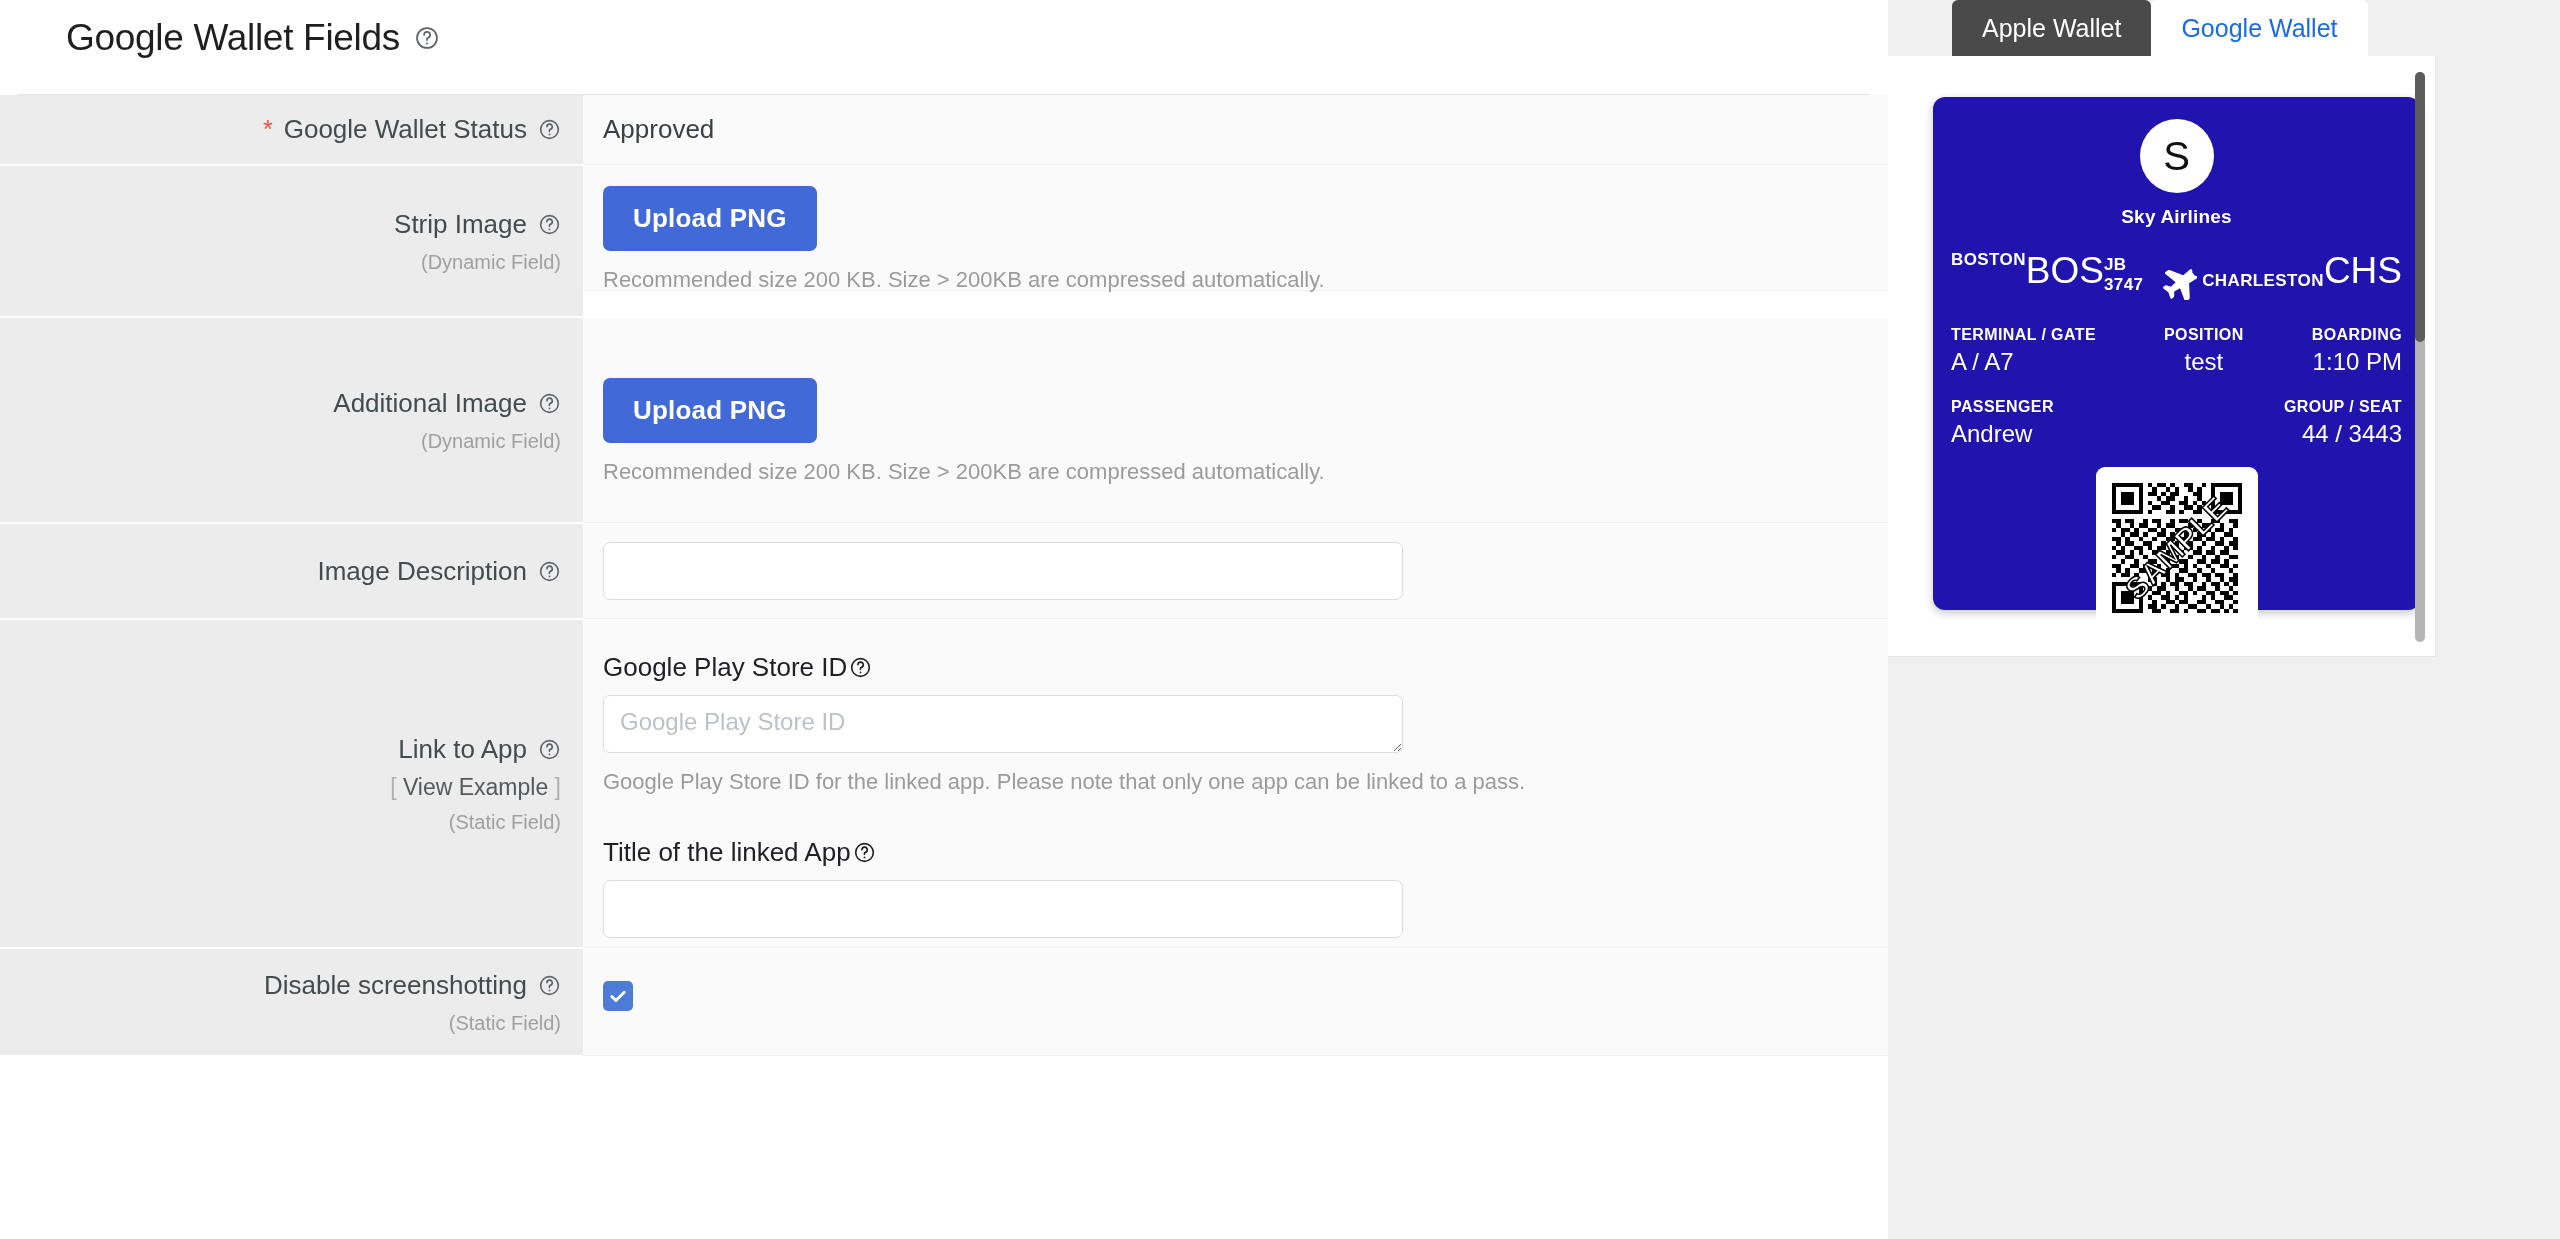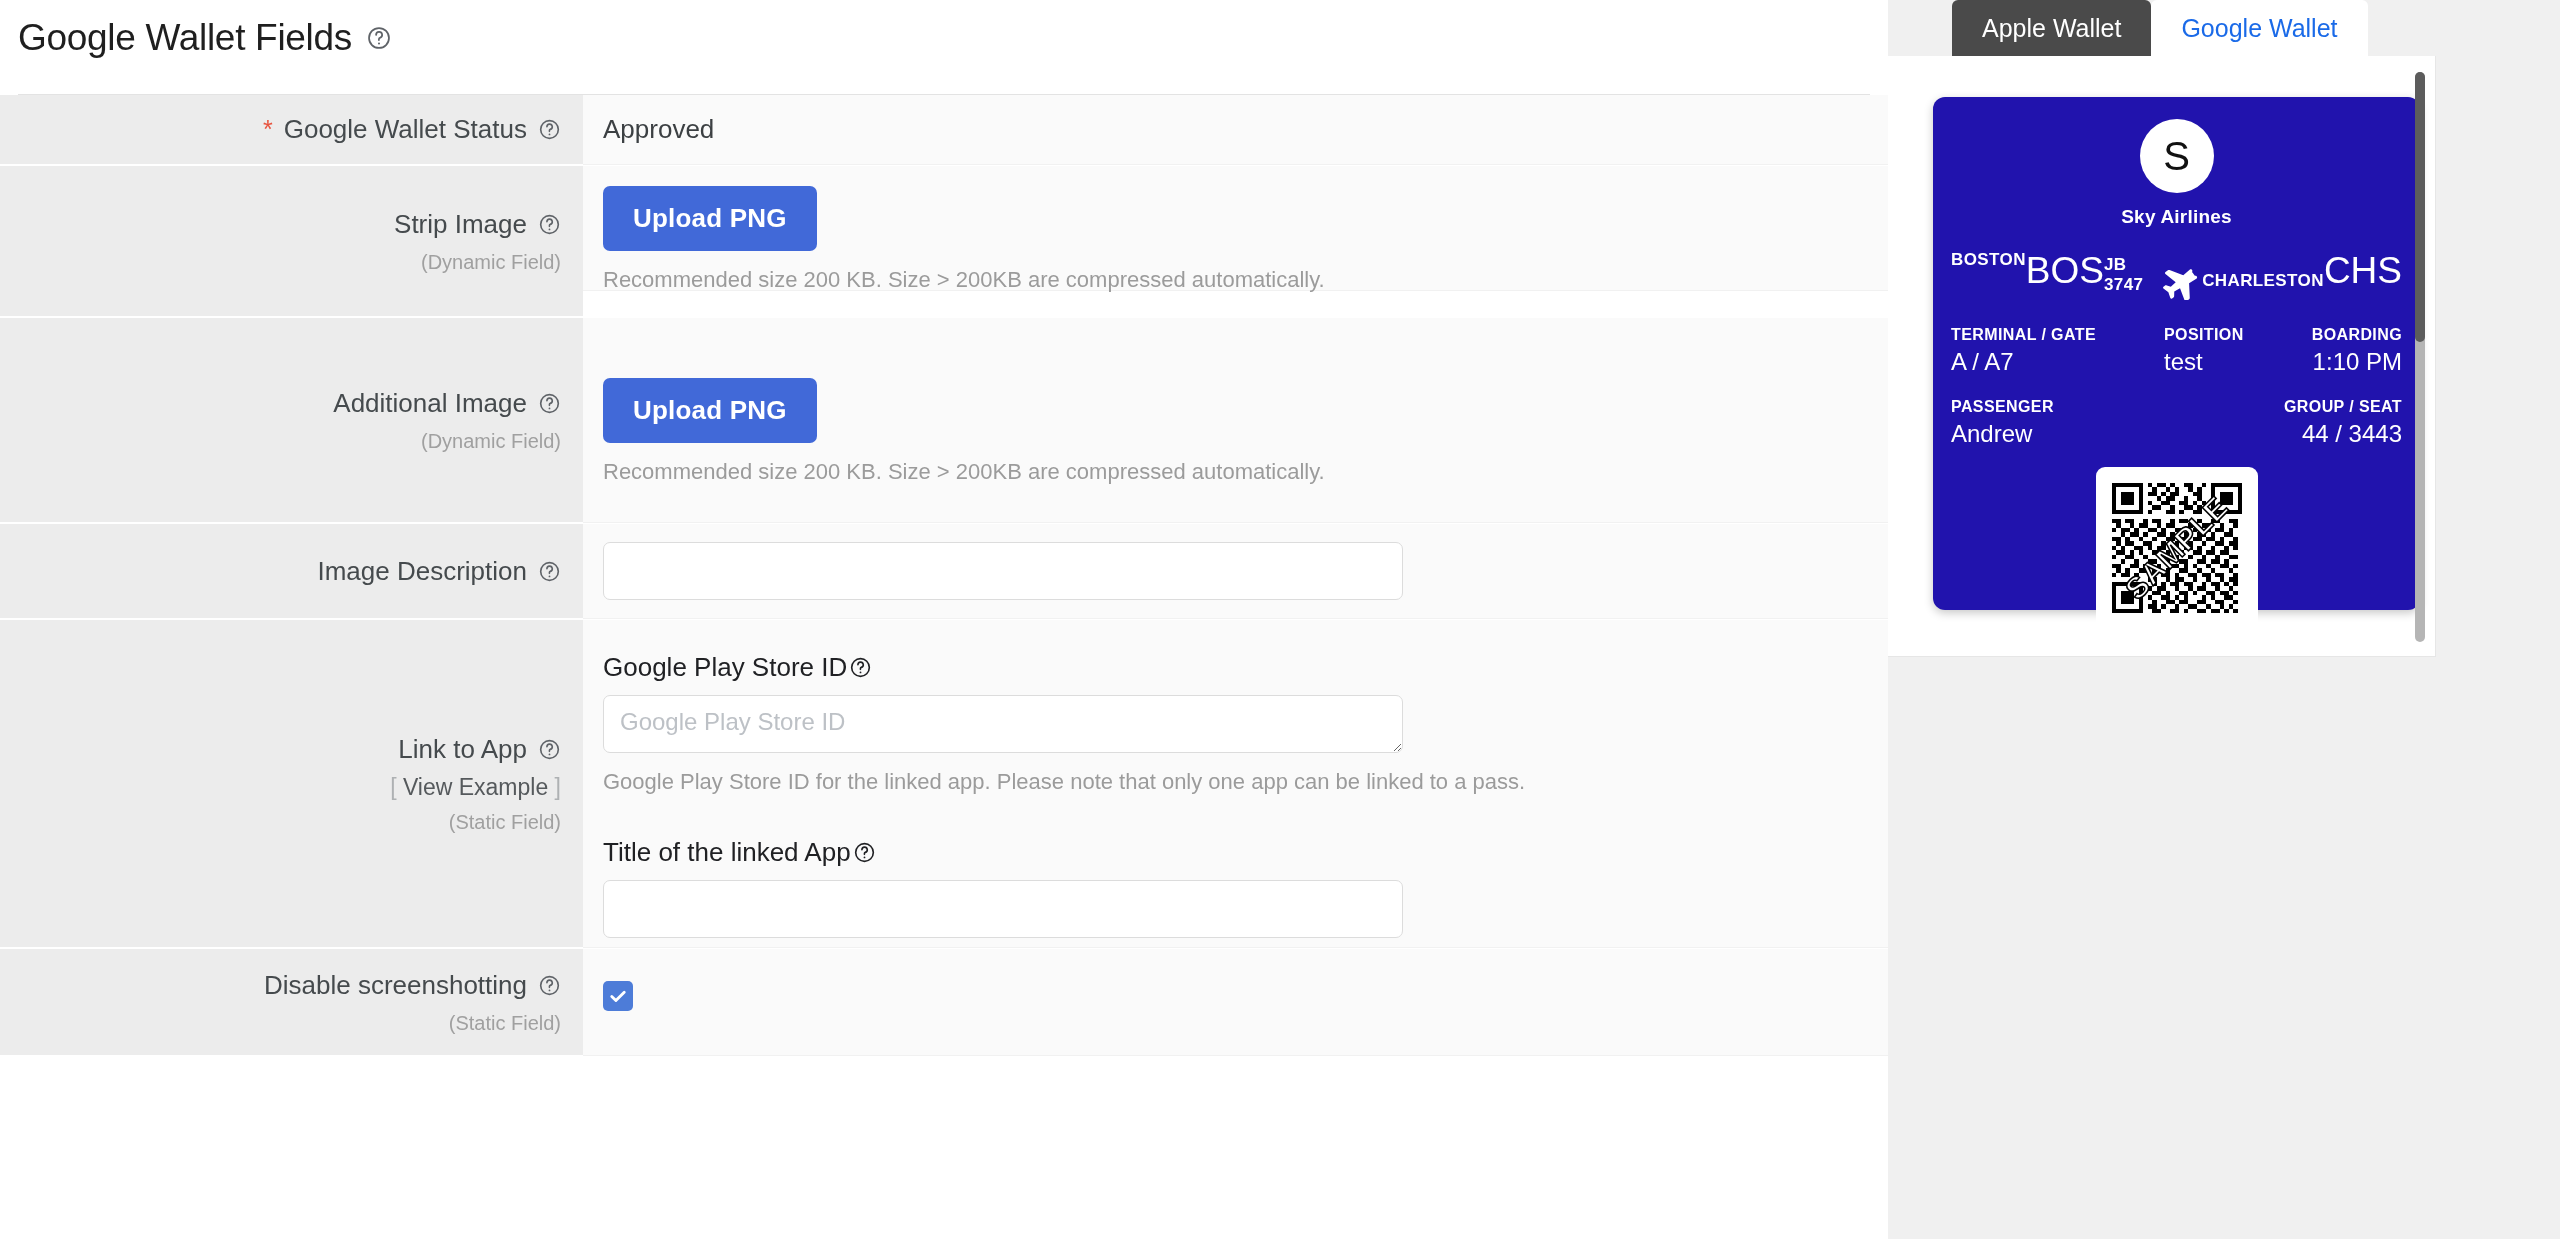--- a/index.html
+++ b/index.html
@@ -17,21 +17,21 @@
     width: 1888px;
     height: 1239px;
     position: relative;
     background: #ffffff;
   }
 
   .page-title-wrap {
     padding: 18px 0 0 18px;
     height: 78px;
   }
-  .page-title-row { display: flex; align-items: center; gap: 14px; }
+  .page-title-row { display: flex; align-items: center; gap: 14px; margin-left: 48px; }
   .page-title {
     font-size: 37px;
     font-weight: 400;
     color: #1f1f1f;
     letter-spacing: -0.3px;
     line-height: 1.1;
   }
   .title-rule {
     margin: 16px 18px 0 18px;
     border-bottom: 1px solid #e3e3e3;
@@ -264,21 +264,21 @@
   .plane { margin-top: 6px; }
   .plane svg { display: block; }
 
   .pass-meta {
     display: flex; justify-content: space-between; align-items: flex-start;
     margin-top: 26px;
   }
   .pm-caption { font-size: 16px; font-weight: 700; letter-spacing: 0.4px; }
   .pm-value { font-size: 24px; margin-top: 4px; }
   .pm-col.left { text-align: left; }
-  .pm-col.mid { }
+  .pm-col.mid { text-align: center; }
   .pm-col.right { text-align: right; }
 
   .pass-pax {
     display: flex; justify-content: space-between; align-items: flex-start;
     margin-top: 22px;
     gap: 27px;
   }
 
   .qr-box {
     width: 162px; height: 162px;

